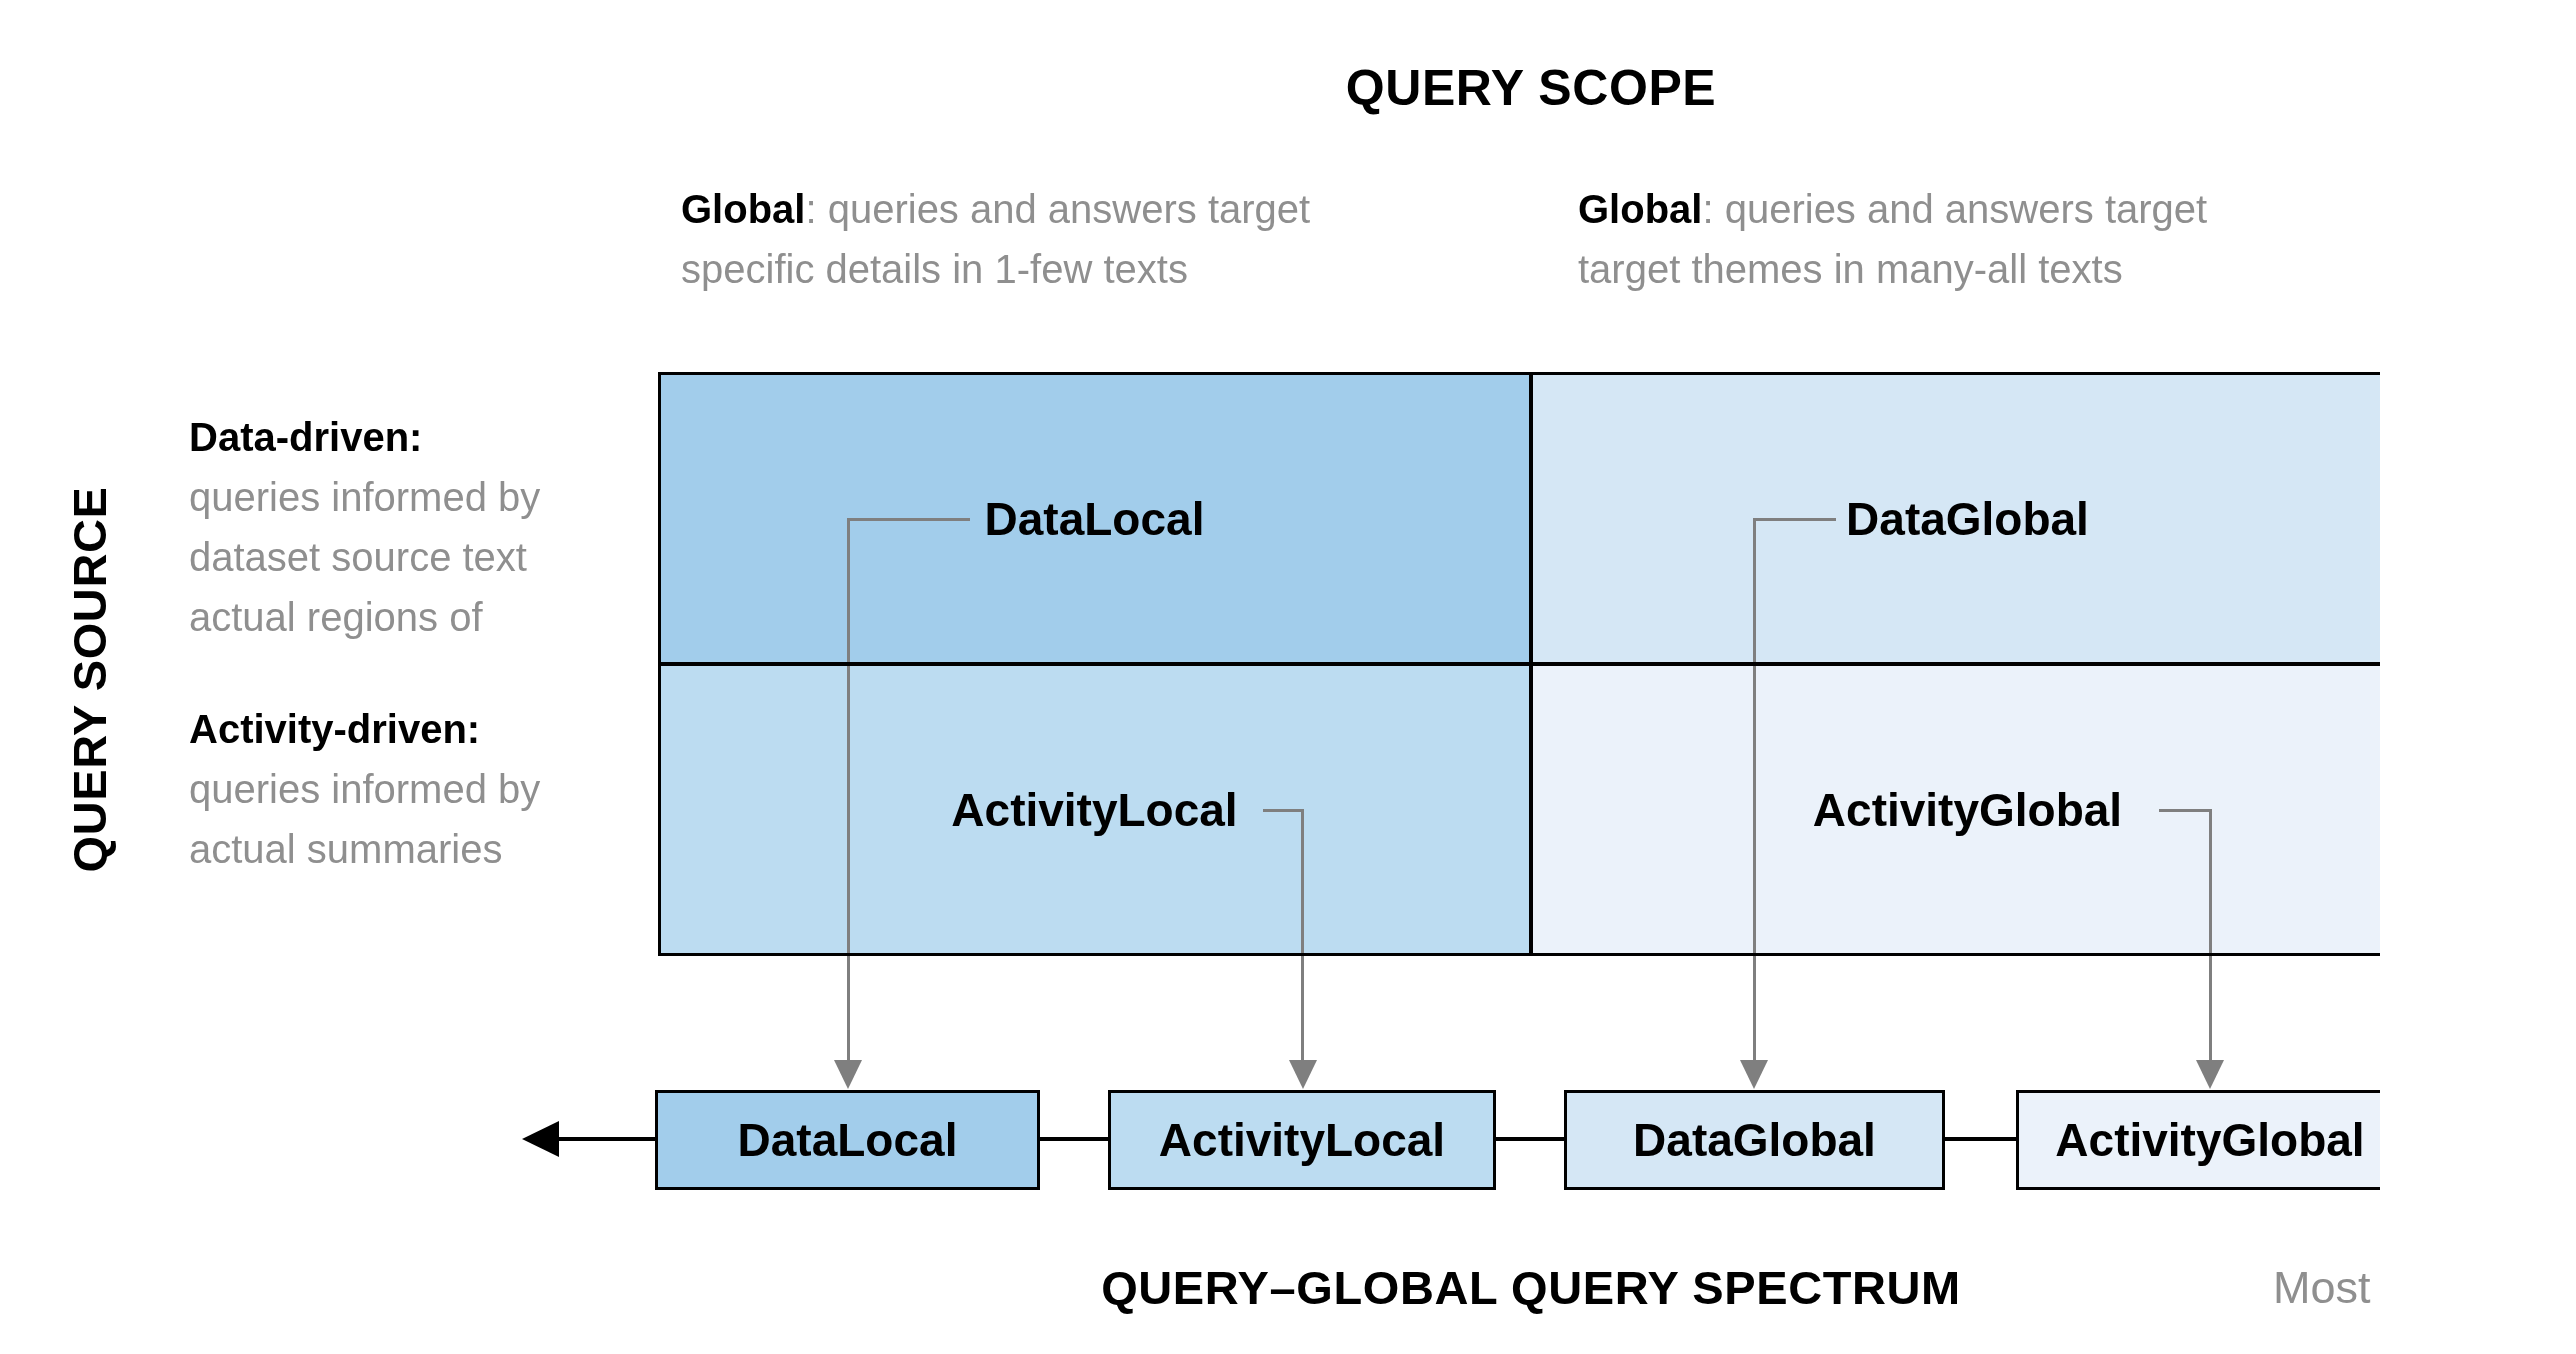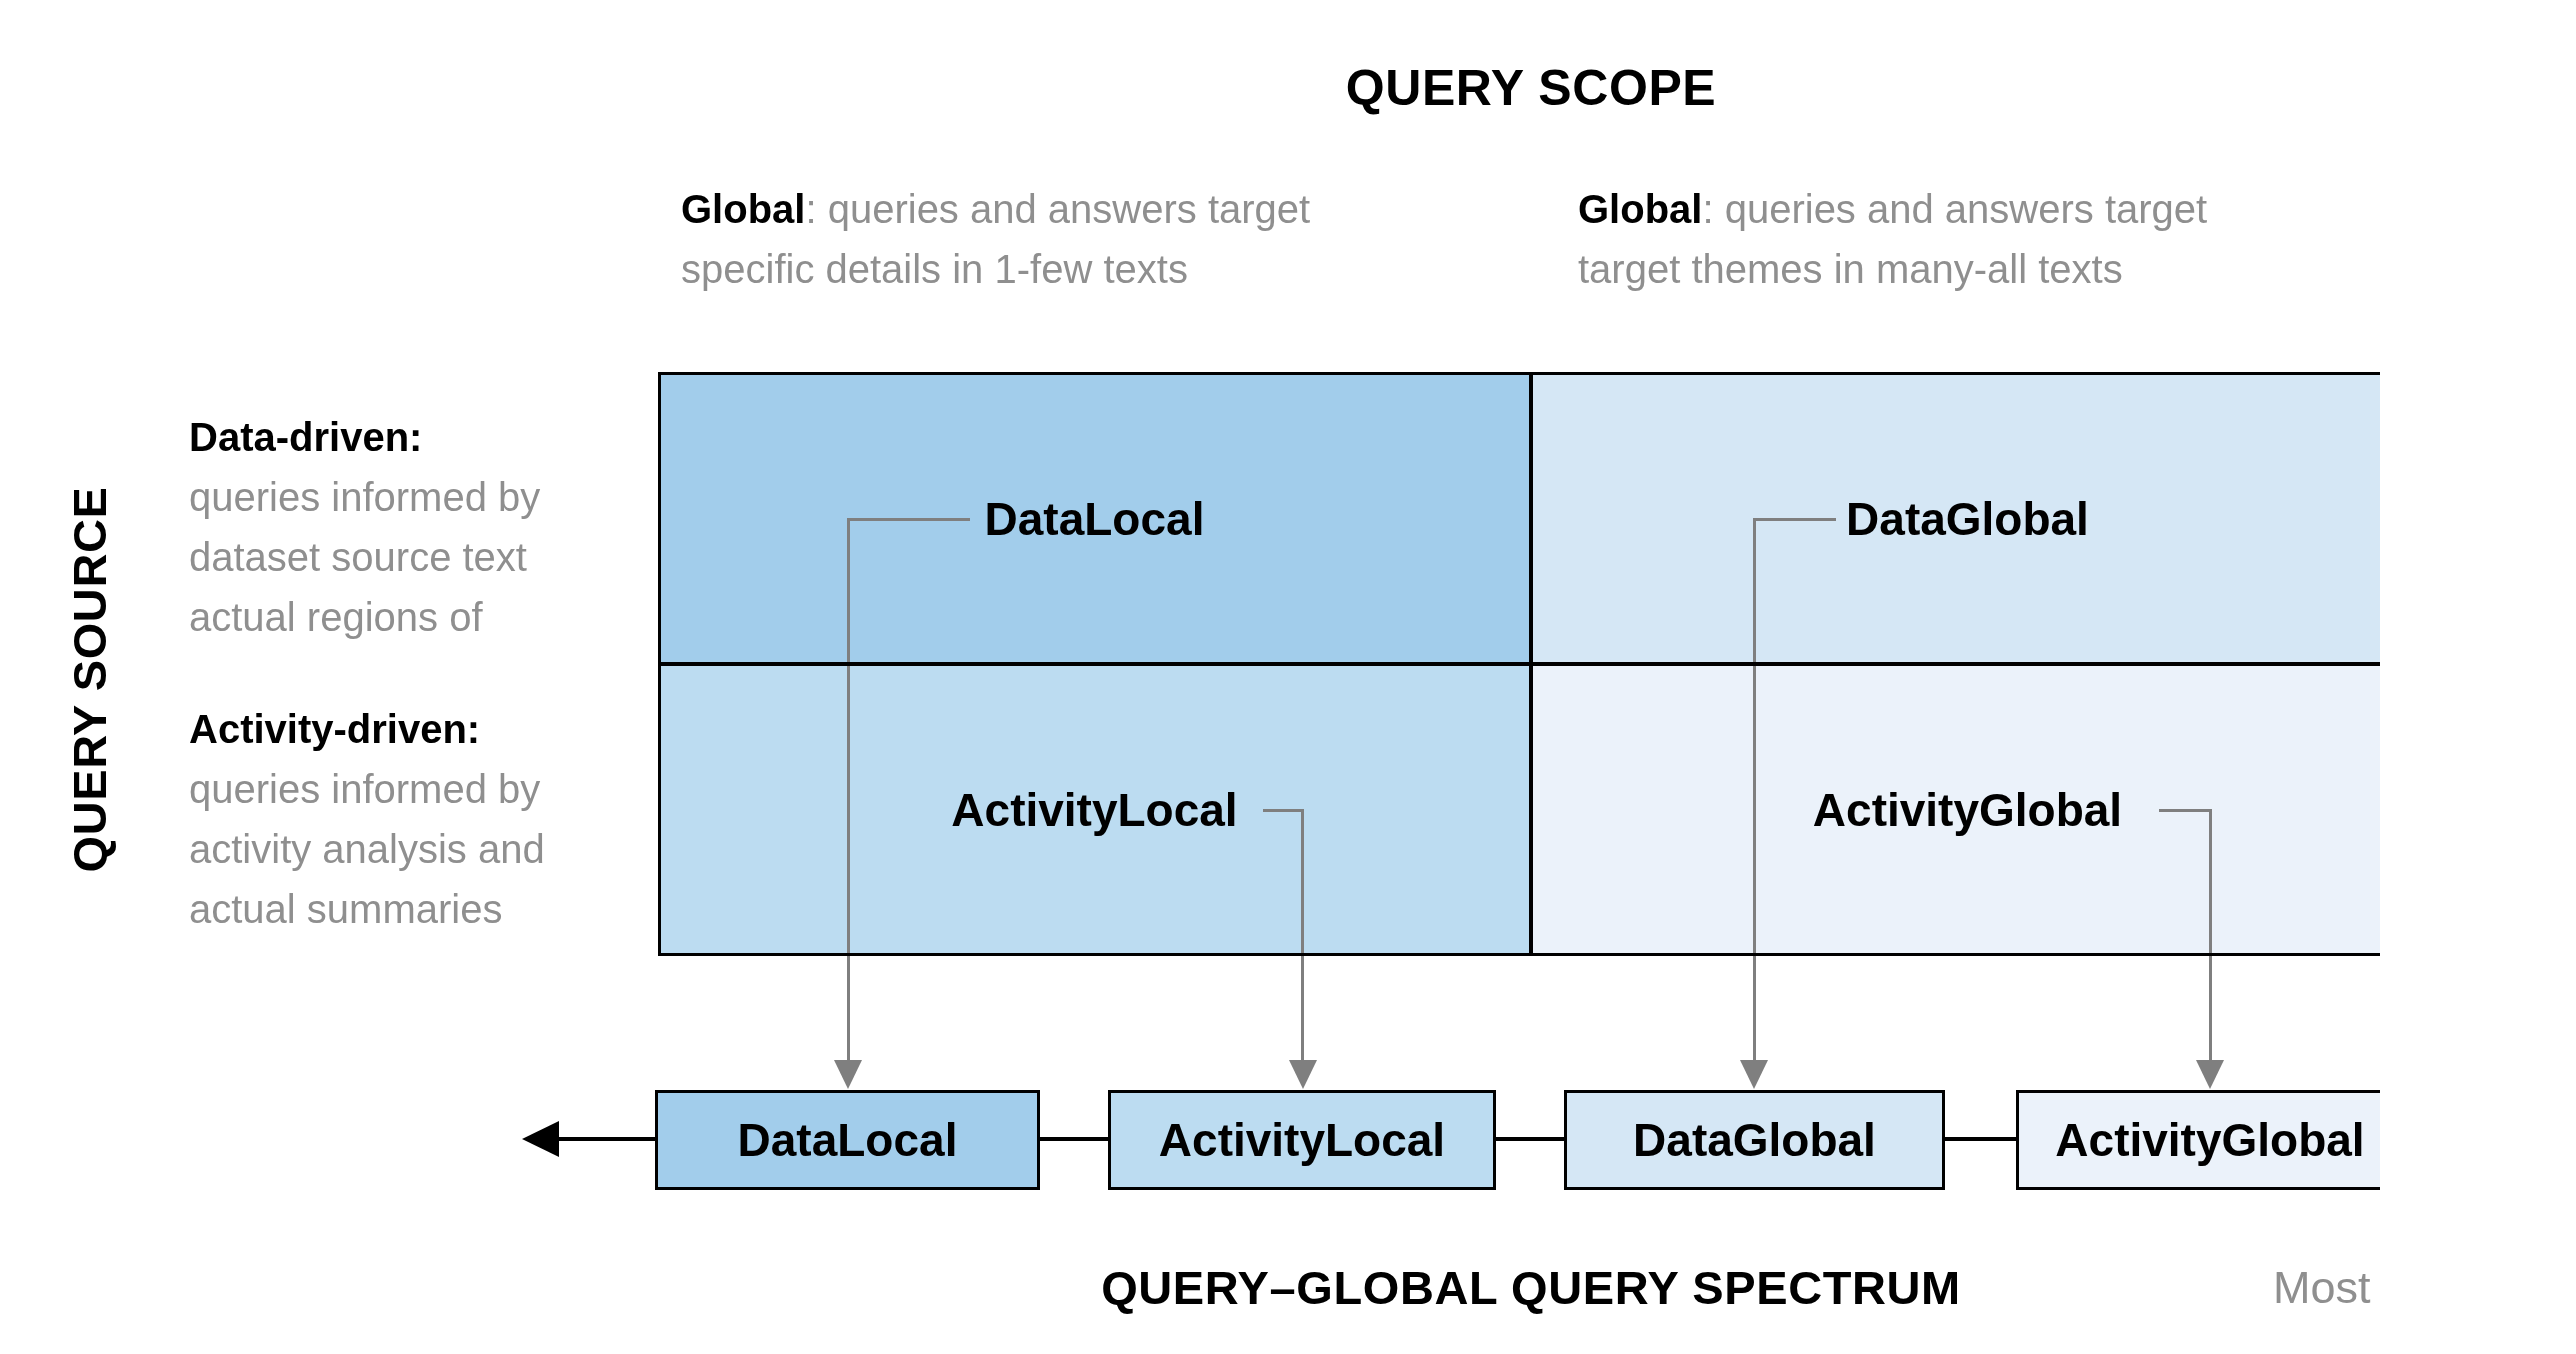--- a/index.html
+++ b/index.html
@@ -91,21 +91,20 @@
   <div class="abs desc" style="left:189px; top:407px; width:467px;">
     <div class="term">Data-driven:</div>
     <div>queries informed by</div>
     <div>dataset source text</div>
     <div>actual regions of</div>
   </div>
 
   <div class="abs desc" style="left:189px; top:699px; width:467px;">
     <div class="term">Activity-driven:</div>
     <div>queries informed by</div>
-    <div>activity analysis and</div>
     <div>actual summaries</div>
   </div>
 
   <div class="abs" style="left:658px; top:372px; width:1747px; height:584px;">
     <div class="matrix-cell" style="left: 0px; top: 0px; background-color: rgb(162, 205, 235);"></div>
     <div class="matrix-cell" style="right: 0px; top: 0px; background-color: rgb(213, 231, 245);"></div>
     <div class="matrix-cell" style="left: 0px; bottom: 0px; background-color: rgb(188, 220, 241);"></div>
     <div class="matrix-cell" style="right: 0px; bottom: 0px; background-color: rgb(235, 242, 250);"></div>
     <div class="divider" style="left:871px; top:0; width:3.8px; height:584px;"></div>
     <div class="divider" style="left:0; top:290px; width:1747px; height:3.8px;"></div>

